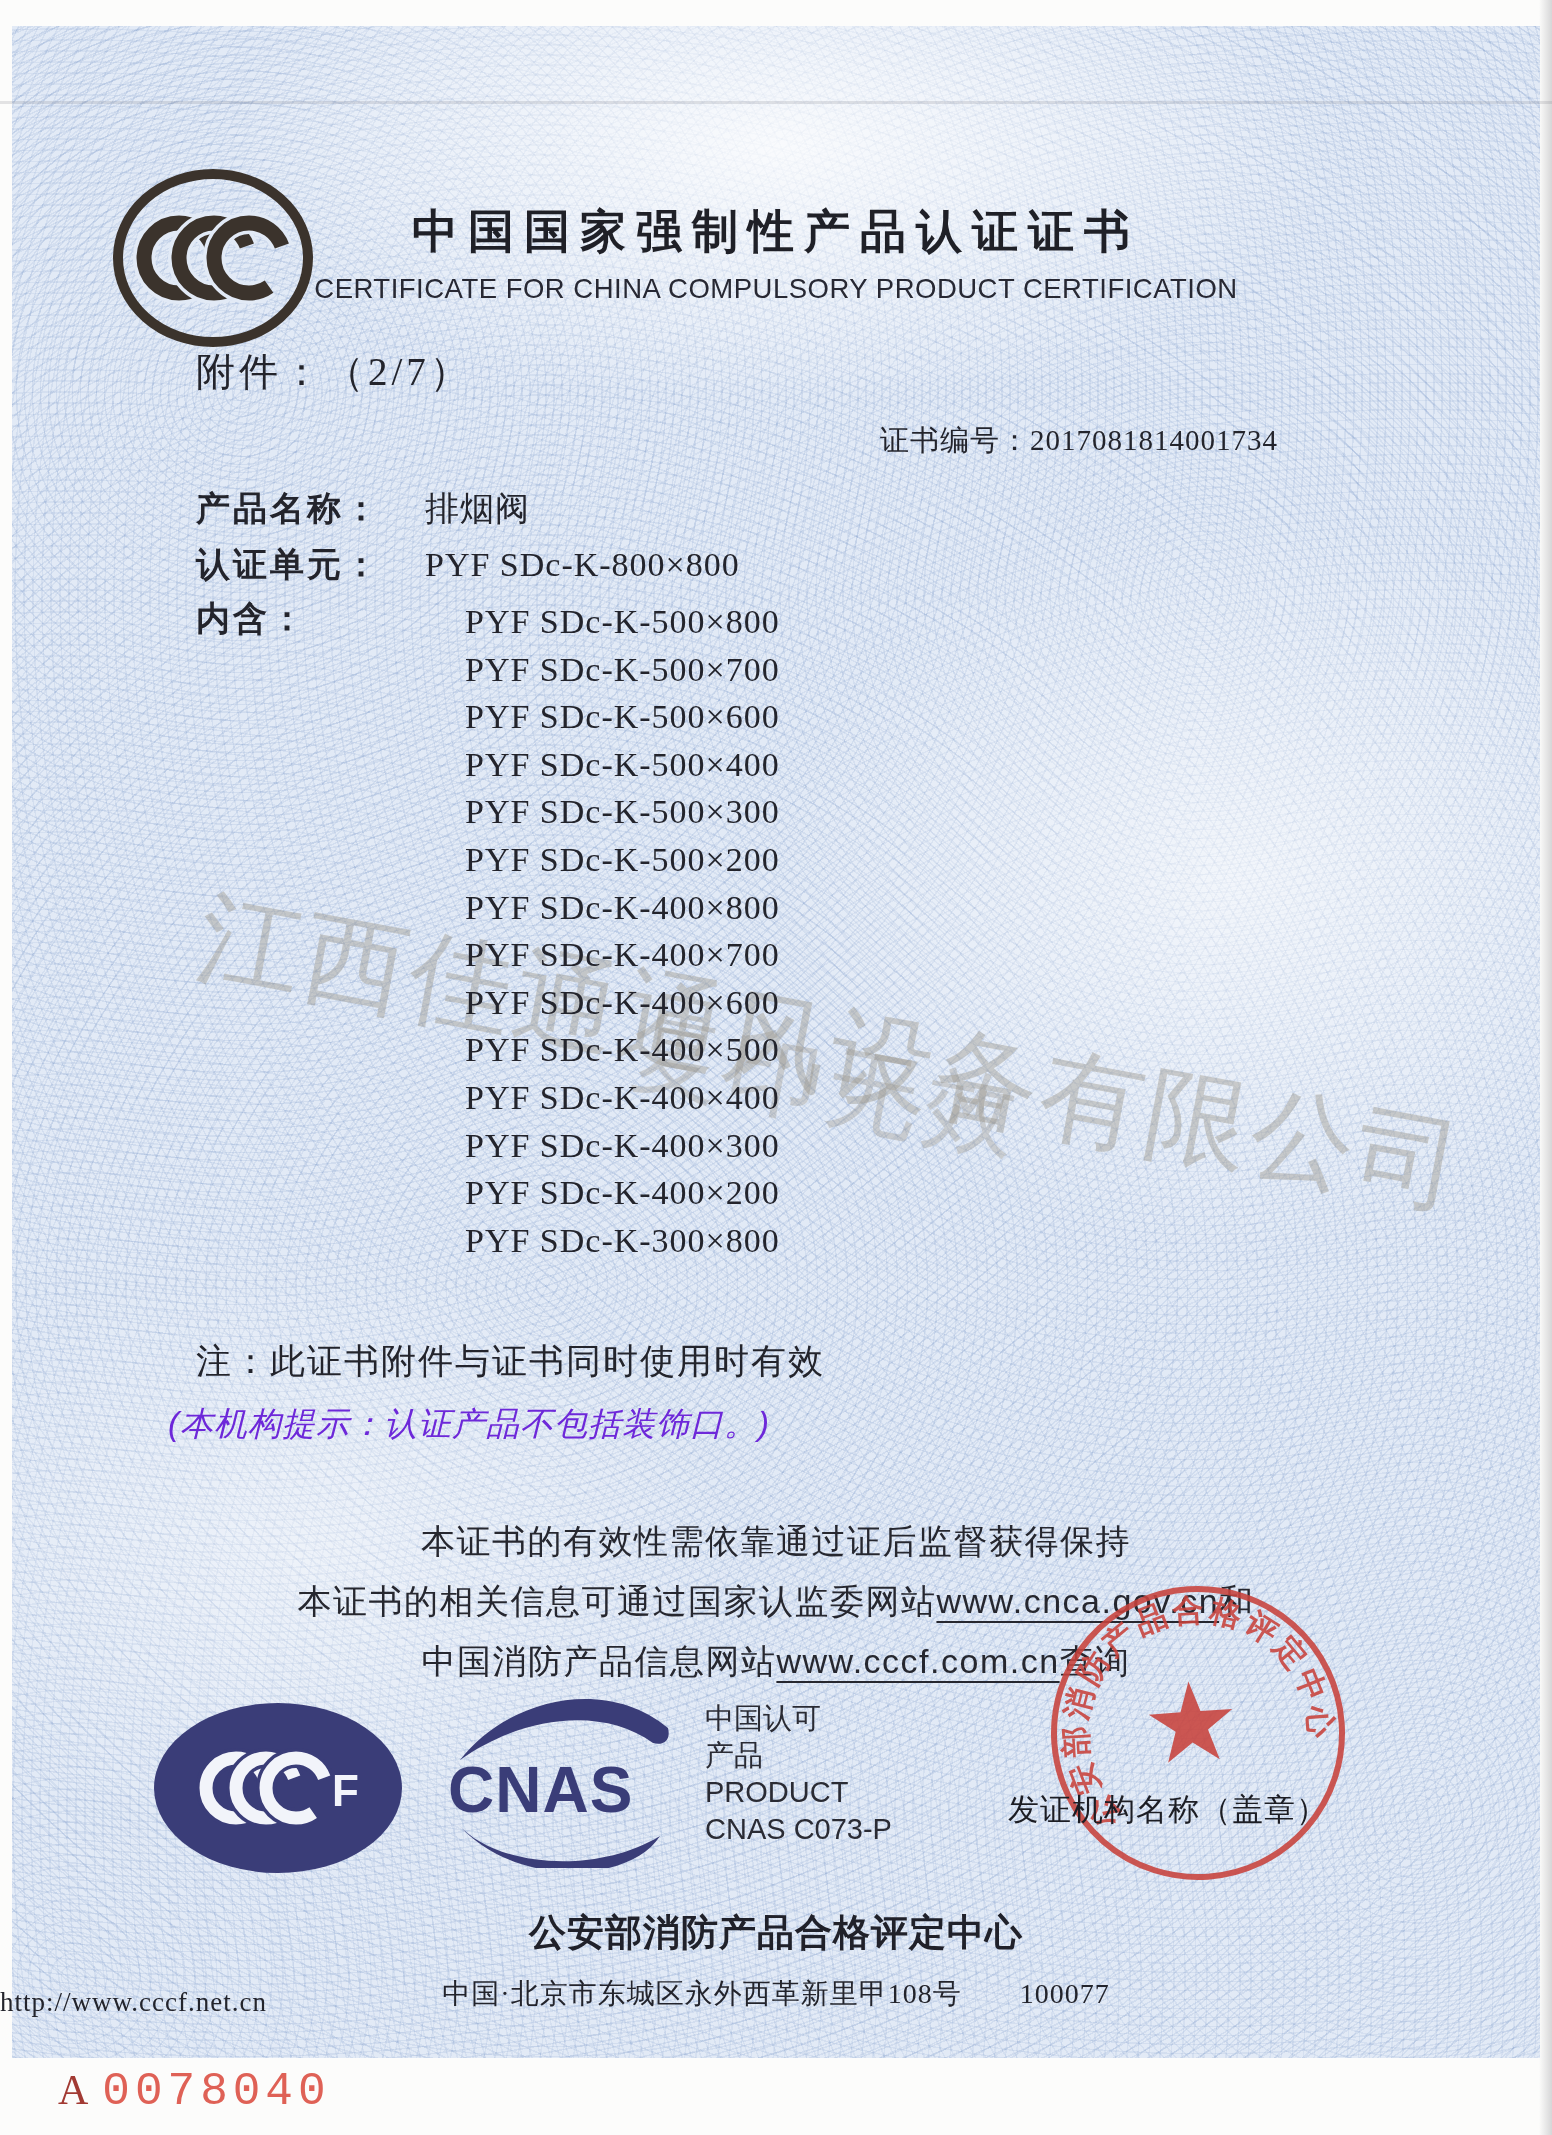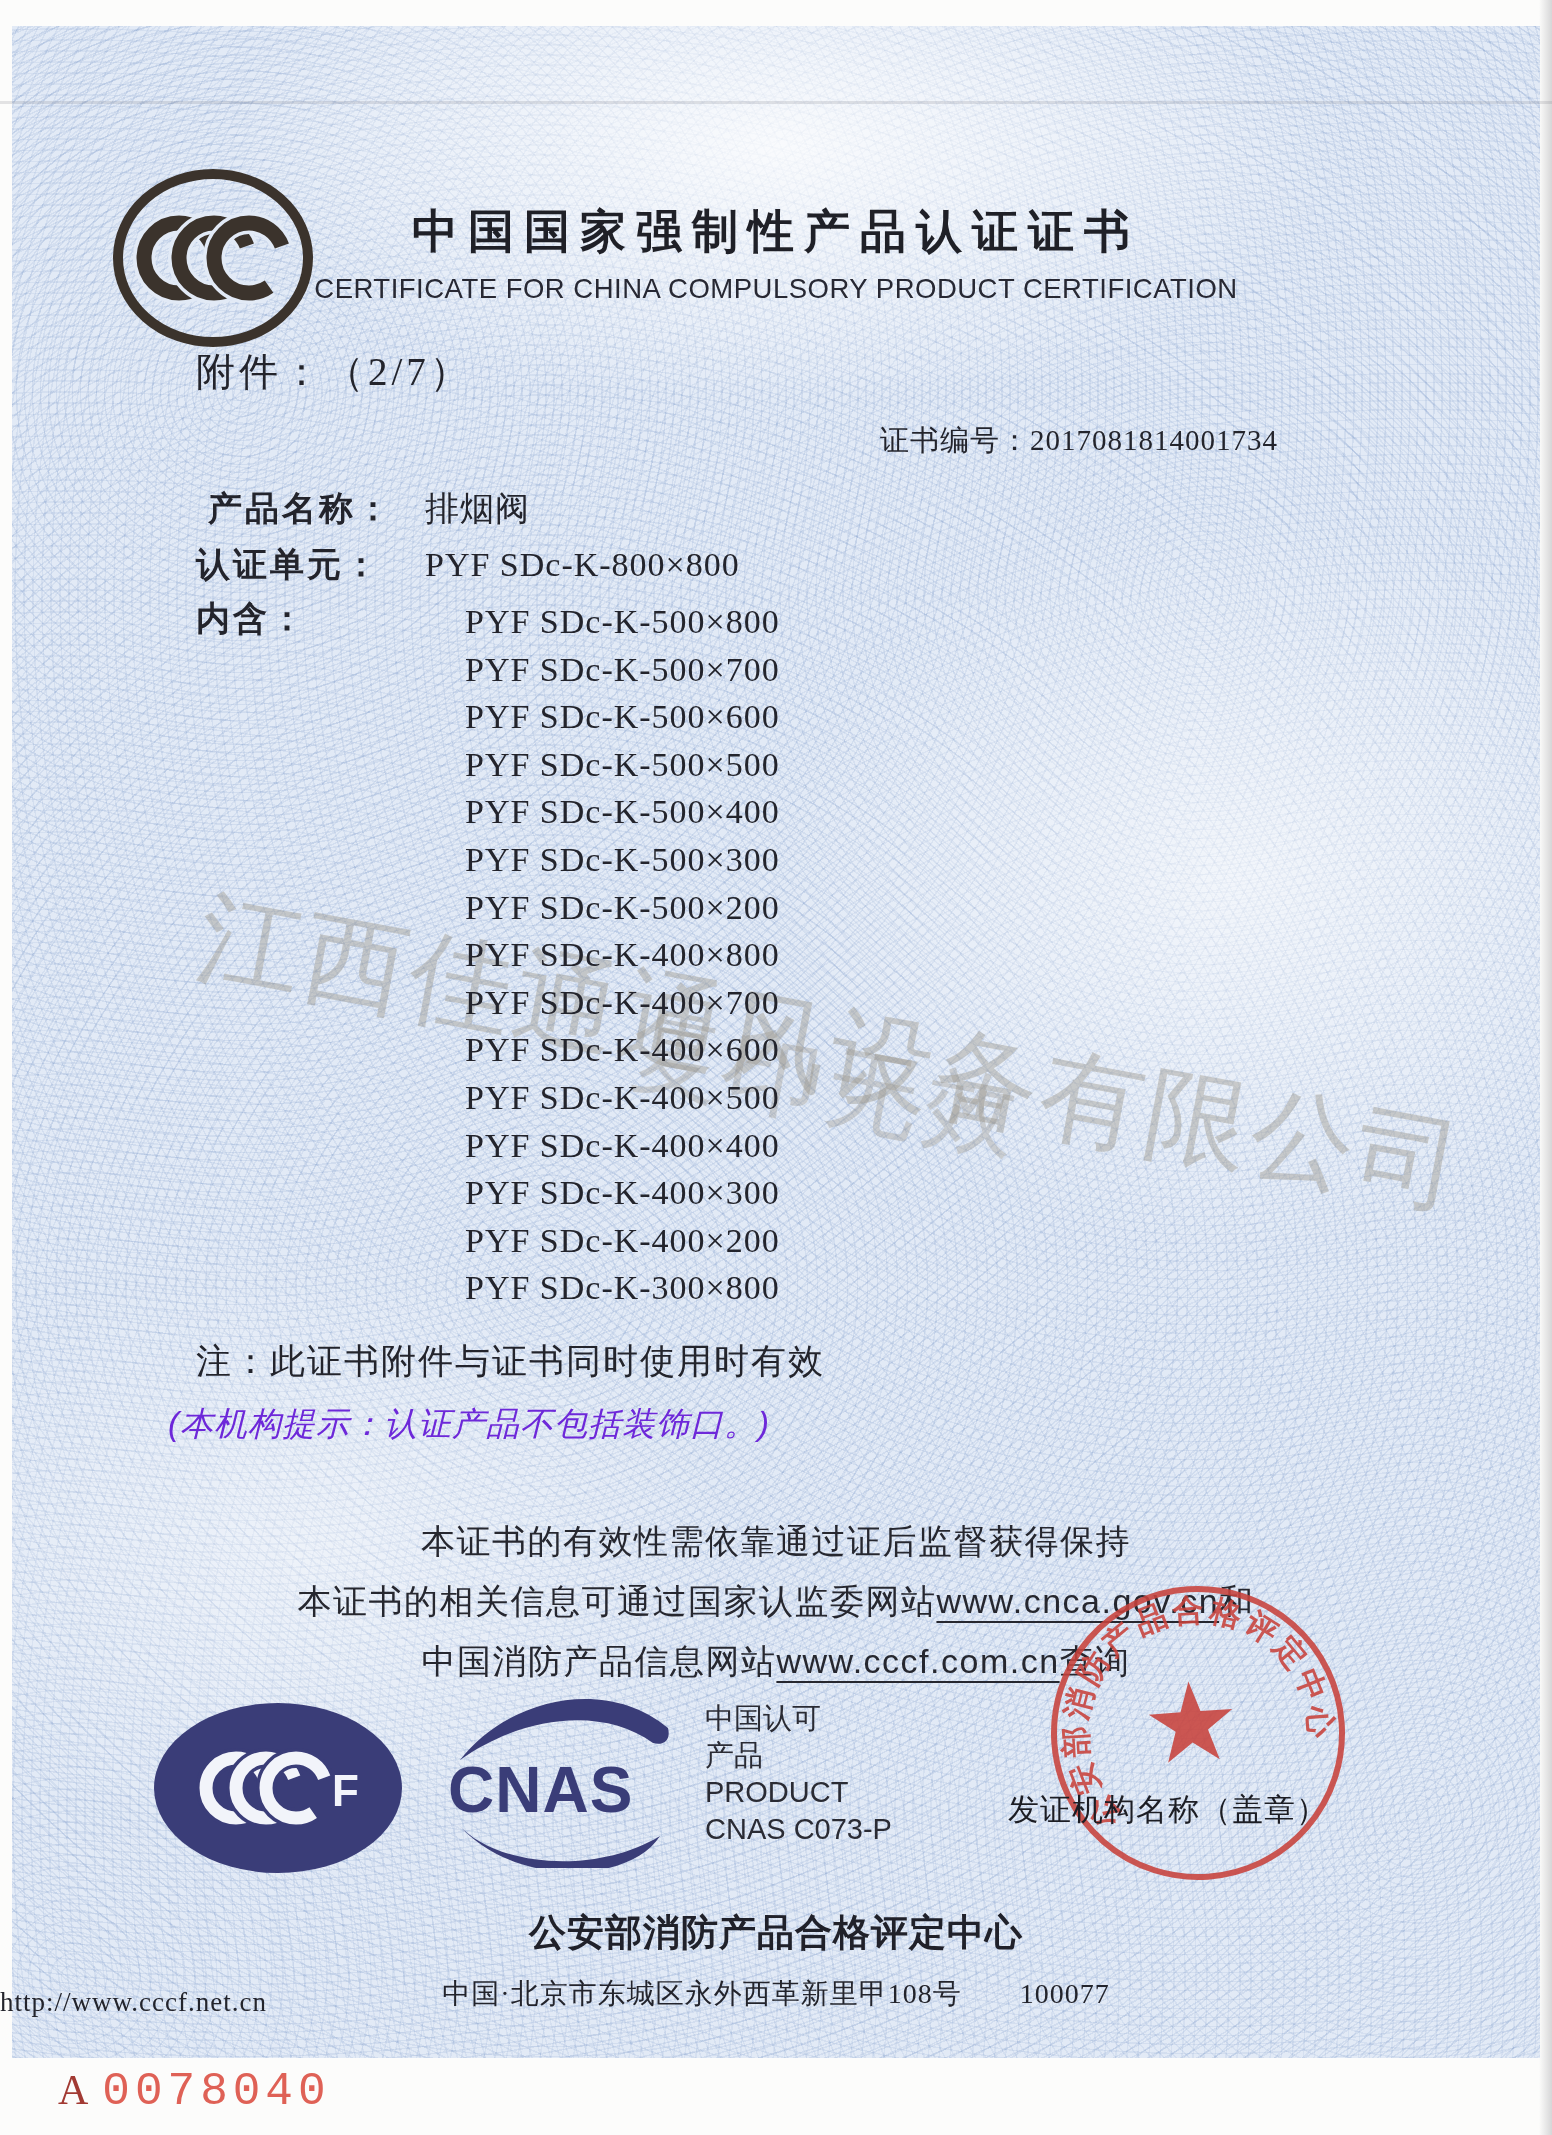--- a/index.html
+++ b/index.html
@@ -39,21 +39,21 @@
   
   .title-zh { left:0; right:0; top:206px; text-align:center; font-size:46px; font-weight:bold;
               letter-spacing:10px; color:#1f2027; }
   .title-en { left:0; right:0; top:273px; text-align:center; font-size:27.5px;
               font-family:"Liberation Sans","DejaVu Sans",sans-serif; letter-spacing:0.5px; color:#272833; }
   .attachment { left:196px; top:350px; font-size:39px; letter-spacing:4px; }
   .cert-no { left:880px; top:424px; font-size:29px; letter-spacing:1px; }
 
   
   .field-label { font-size:34px; font-weight:bold; letter-spacing:3px; }
-  .lbl-name { left:208px; top:489px; }
+  .lbl-name { left:196px; top:489px; }
   .lbl-unit { left:196px; top:545px; }
   .lbl-contains { left:196px; top:599px; width:192px; text-align:left; }
   .val { font-size:34px; letter-spacing:1px; }
   .val-name { left:425px; top:489px; }
   .val-unit { left:425px; top:545px; }
   .model-list { left:425px; top:598px; }
   .model-row { height:47.6px; font-size:34px; letter-spacing:1px; line-height:47.6px;margin-left:40px; }
 
   
   .note1 { left:196px; top:1342px; font-size:35px; letter-spacing:2px; }
@@ -126,21 +126,20 @@
     <div class="abs val val-name">排烟阀</div>
 
     <div class="abs field-label lbl-unit">认证单元：</div>
     <div class="abs val val-unit">PYF SDc-K-800×800</div>
 
     <div class="abs field-label lbl-contains">内含：</div>
     <div class="abs model-list" id="model-list">
         <div class="model-row">PYF SDc-K-500×800</div>
         <div class="model-row">PYF SDc-K-500×700</div>
         <div class="model-row">PYF SDc-K-500×600</div>
-        <div class="model-row">PYF SDc-K-500×500</div>
         <div class="model-row">PYF SDc-K-500×400</div>
         <div class="model-row">PYF SDc-K-500×300</div>
         <div class="model-row">PYF SDc-K-500×200</div>
         <div class="model-row">PYF SDc-K-400×800</div>
         <div class="model-row">PYF SDc-K-400×700</div>
         <div class="model-row">PYF SDc-K-400×600</div>
         <div class="model-row">PYF SDc-K-400×500</div>
         <div class="model-row">PYF SDc-K-400×400</div>
         <div class="model-row">PYF SDc-K-400×300</div>
         <div class="model-row">PYF SDc-K-400×200</div>

